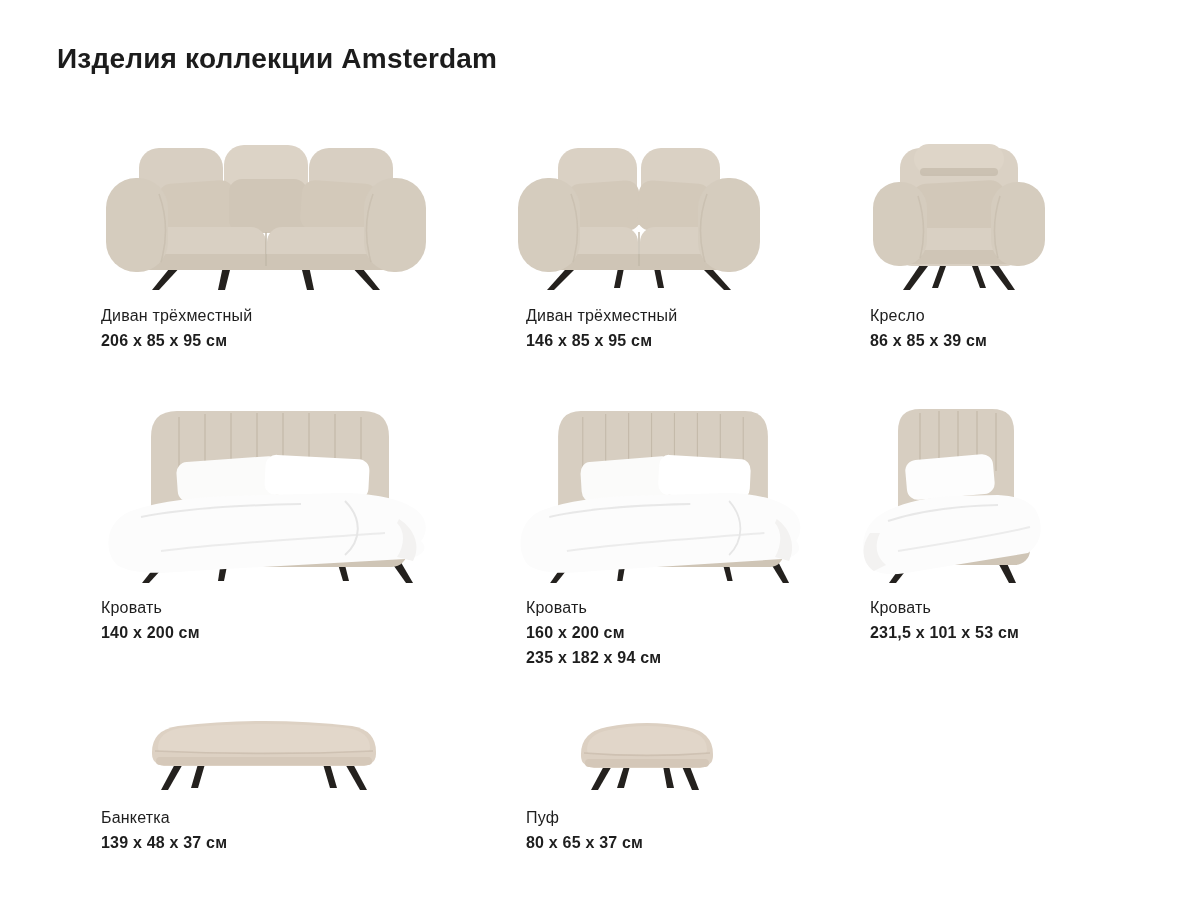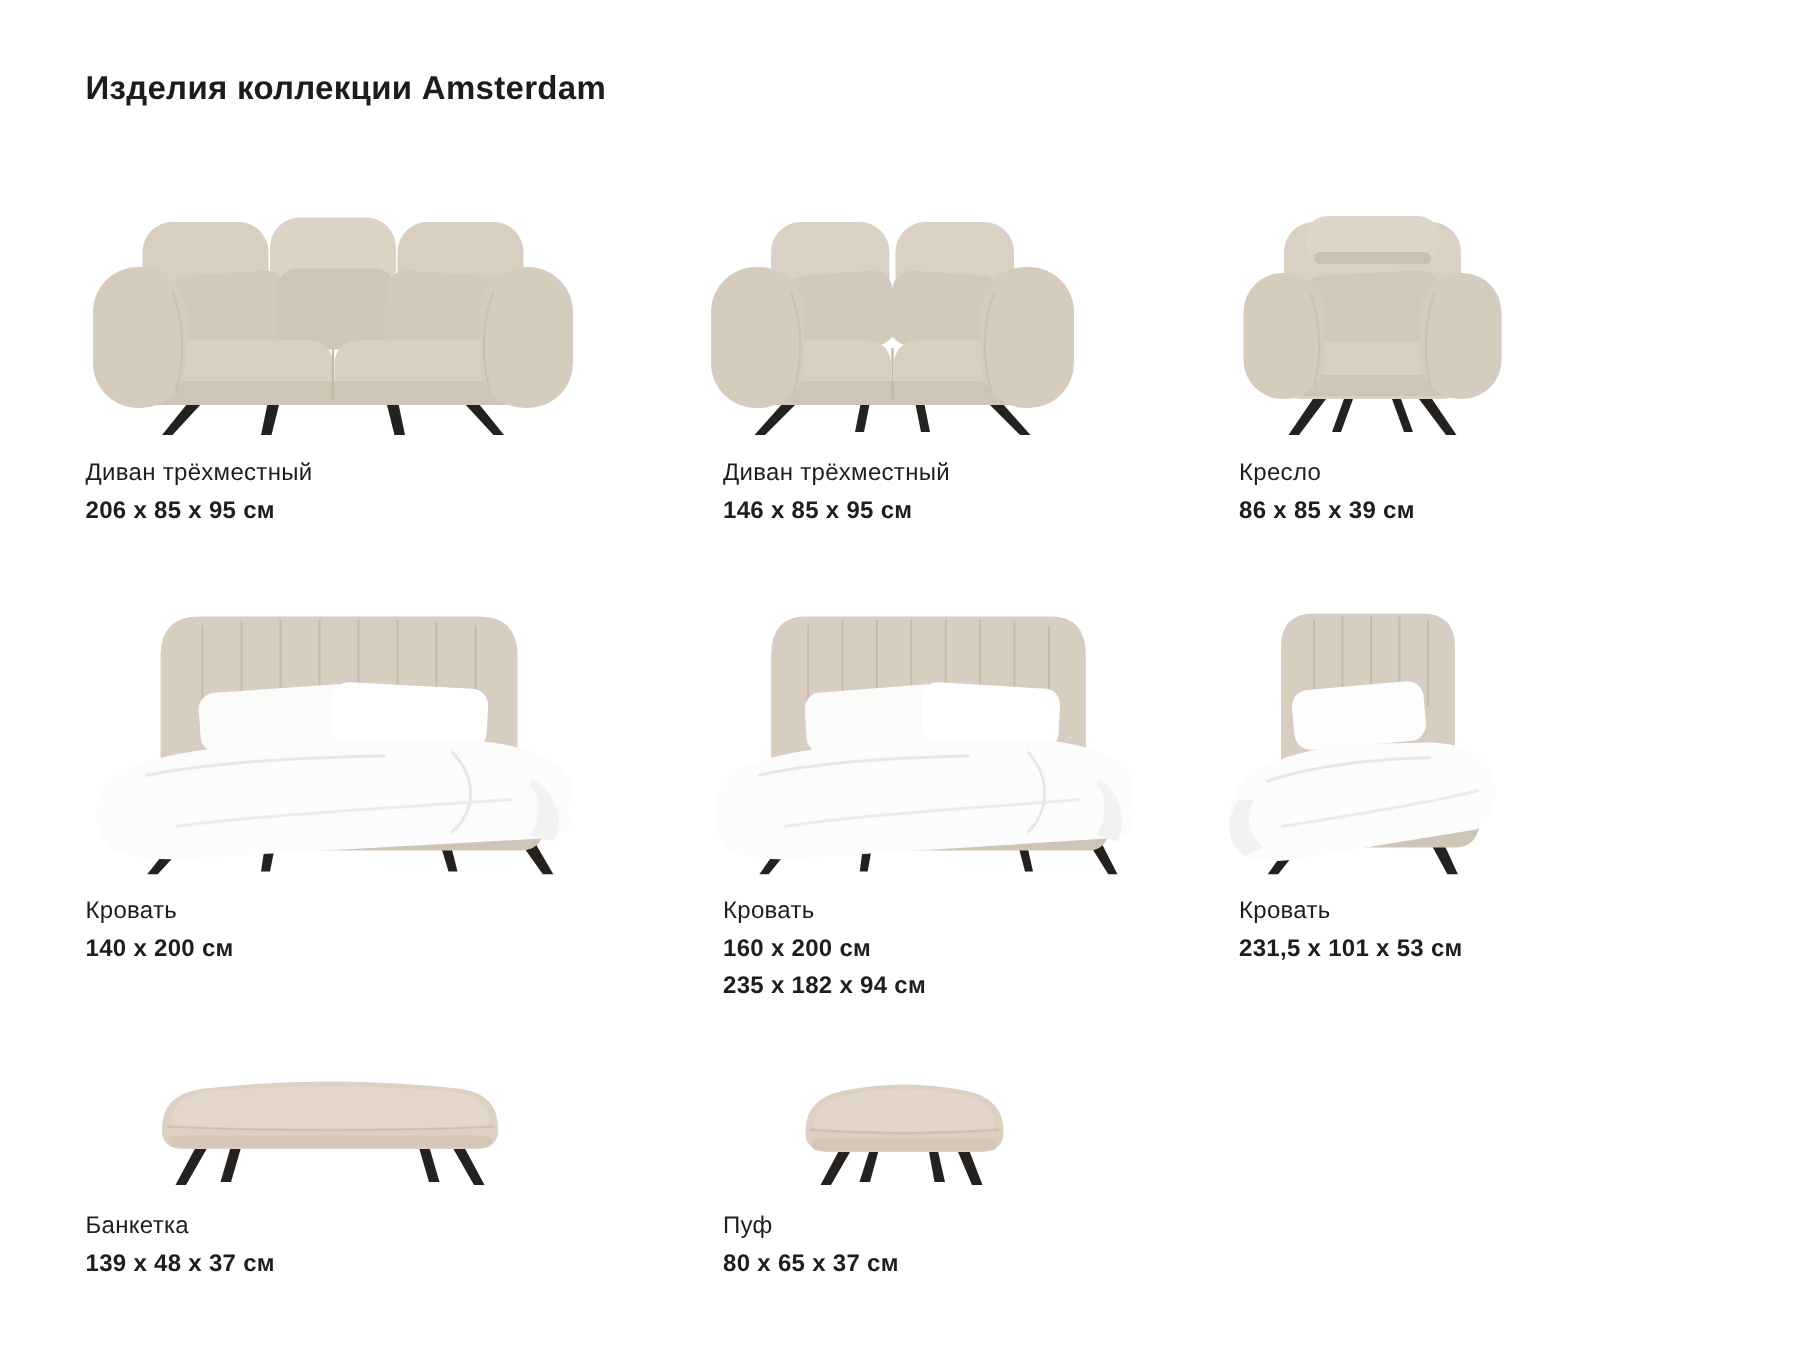--- a/index.html
+++ b/index.html
@@ -5,26 +5,27 @@
   * { margin: 0; padding: 0; box-sizing: border-box; }
   html, body { background: #ffffff; }
   body {
     width: 1200px; height: 900px;
     font-family: "Liberation Sans", "DejaVu Sans", sans-serif;
     color: #1e1e1e;
     overflow: hidden;
   }
   .page { padding: 46px 40px 40px 57px; }
   .page-title {
-    font-size: 22px; line-height: 26px; font-weight: 700;
+    font-size: 28px; line-height: 26px; font-weight: 700;
     letter-spacing: .2px; color: #1c1c1c;
   }
   .grid {
     display: grid;
     grid-template-columns: 425px 344px 374px;
+    margin-left: 44px;
   }
   figure { margin: 0; }
   .fig { display: flex; align-items: flex-end; }
   .r1 .fig { height: 158px; margin-top: 60px; }
   .r2 .fig { height: 182px; margin-top: 48px; }
   .r3 .fig { height: 80px;  margin-top: 40px; }
   .shift-left .fig { margin-left: -12px; }
   .indent .fig { margin-left: 43px; }
   .label { margin-top: 13px; }
   .r2 .label { margin-top: 12px; }

